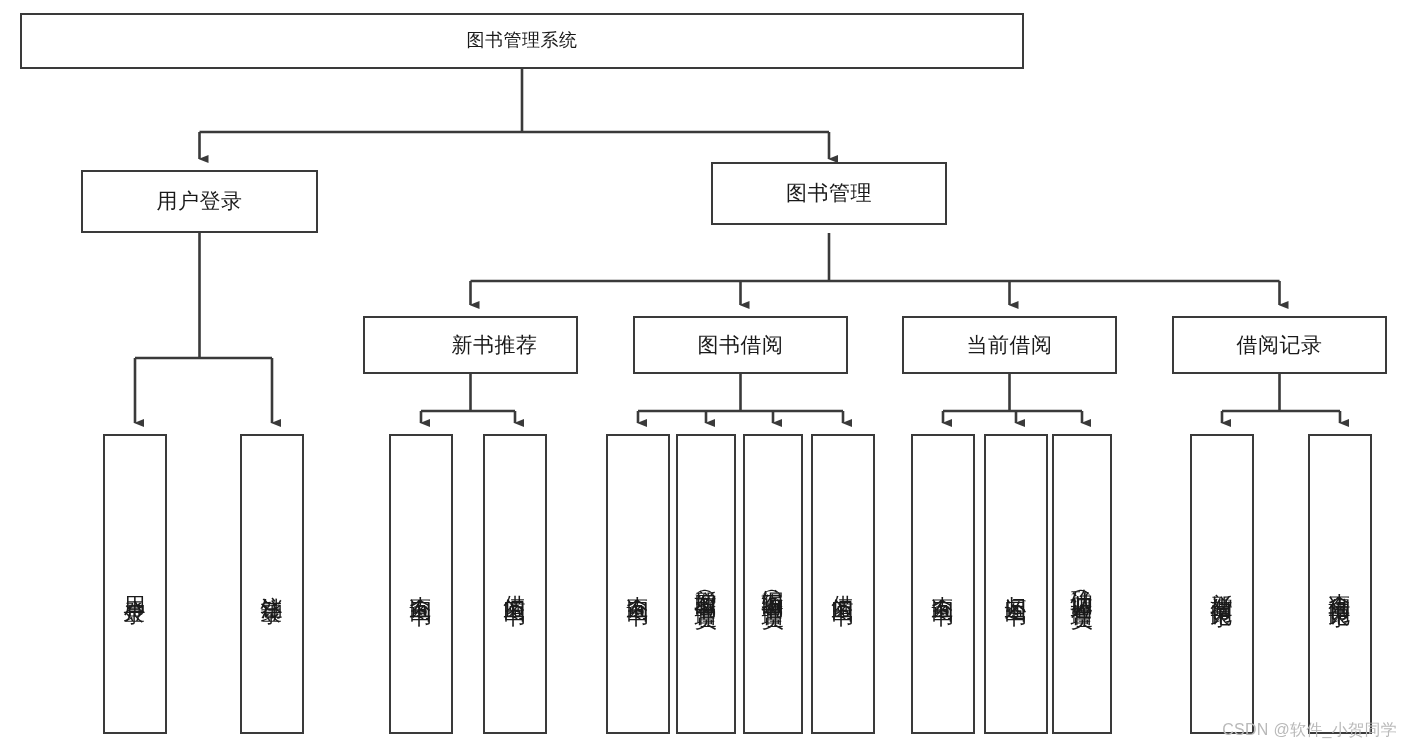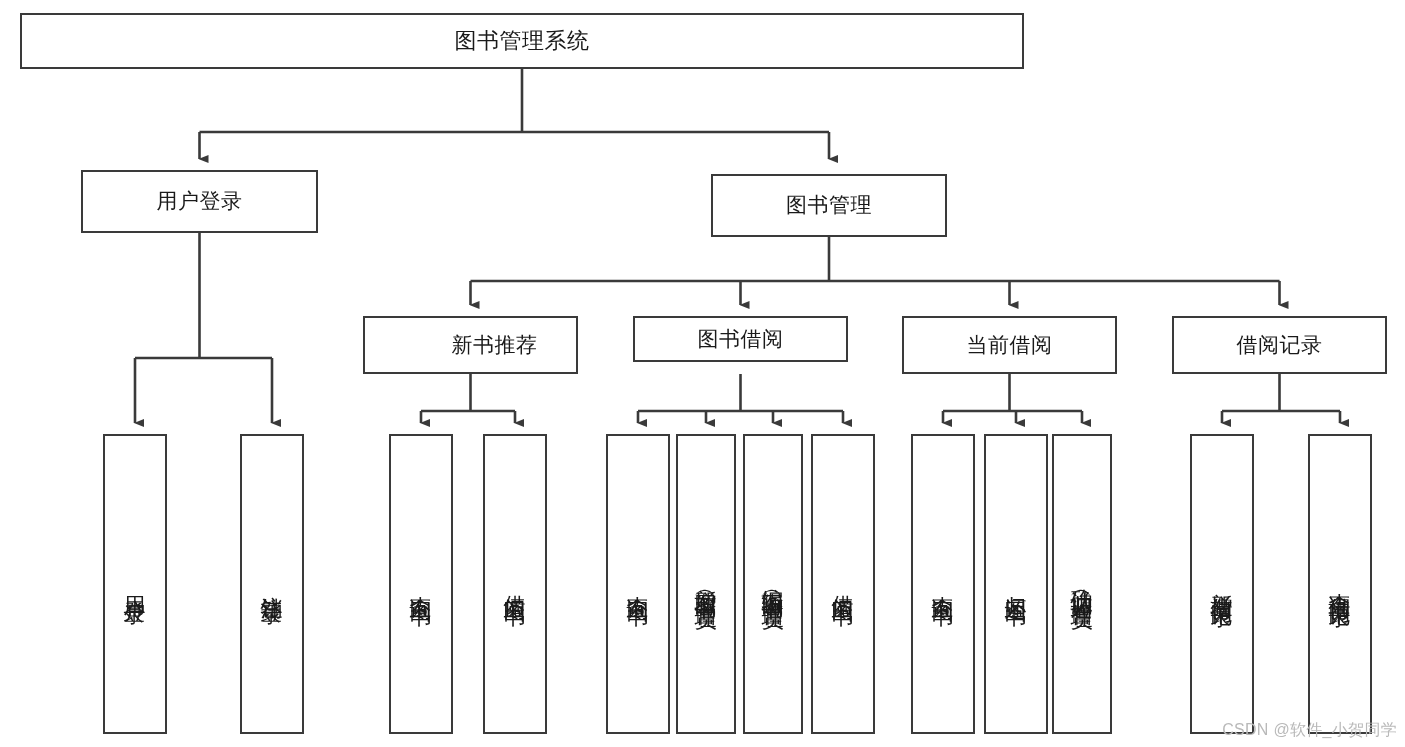--- a/index.html
+++ b/index.html
@@ -42,21 +42,21 @@
     text-align: center;
     line-height: 1.18;
     white-space: pre;
   }
   
   .node.horiz .node-label {
     font-size: 21px;
     letter-spacing: 0.5px;
   }
   .node.root .node-label {
-    font-size: 22px;
+    font-size: 18px;
     font-family: Liberation Serif, serif;
   }
   
   .node.vert {
     align-items: center;
     justify-content: center;
     padding: 4px 0;
   }
   .node.vert .node-label {
     writing-mode: vertical-rl;
@@ -126,28 +126,28 @@
       </g>
   </svg>
 
   <div class="node root horiz" style="left: 20px; top: 13px; width: 1004px; height: 56px;">
     <span class="node-label">图书管理系统</span>
   </div>
 
   <div class="node horiz" style="left: 81px; top: 170px; width: 237px; height: 63px;">
     <span class="node-label">用户登录</span>
   </div>
-  <div class="node horiz" style="left: 711px; top: 174px; width: 236px; height: 63px;">
+  <div class="node horiz" style="left: 711px; top: 162px; width: 236px; height: 63px;">
     <span class="node-label">图书管理</span>
   </div>
 
   <div class="node horiz" style="left: 363px; top: 316px; width: 215px; height: 58px; padding-left: 48px;">
     <span class="node-label">新书推荐</span>
   </div>
-  <div class="node horiz" style="left: 633px; top: 316px; width: 215px; height: 46px;">
+  <div class="node horiz" style="left: 633px; top: 316px; width: 215px; height: 58px;">
     <span class="node-label">图书借阅</span>
   </div>
   <div class="node horiz" style="left: 1172px; top: 316px; width: 215px; height: 58px;">
     <span class="node-label">借阅记录</span>
   </div>
   <div class="node horiz" style="left: 902px; top: 316px; width: 215px; height: 58px;">
     <span class="node-label">当前借阅</span>
   </div>
 
   <div class="node vert" style="left: 103px; top: 434px; width: 64px; height: 300px;">

